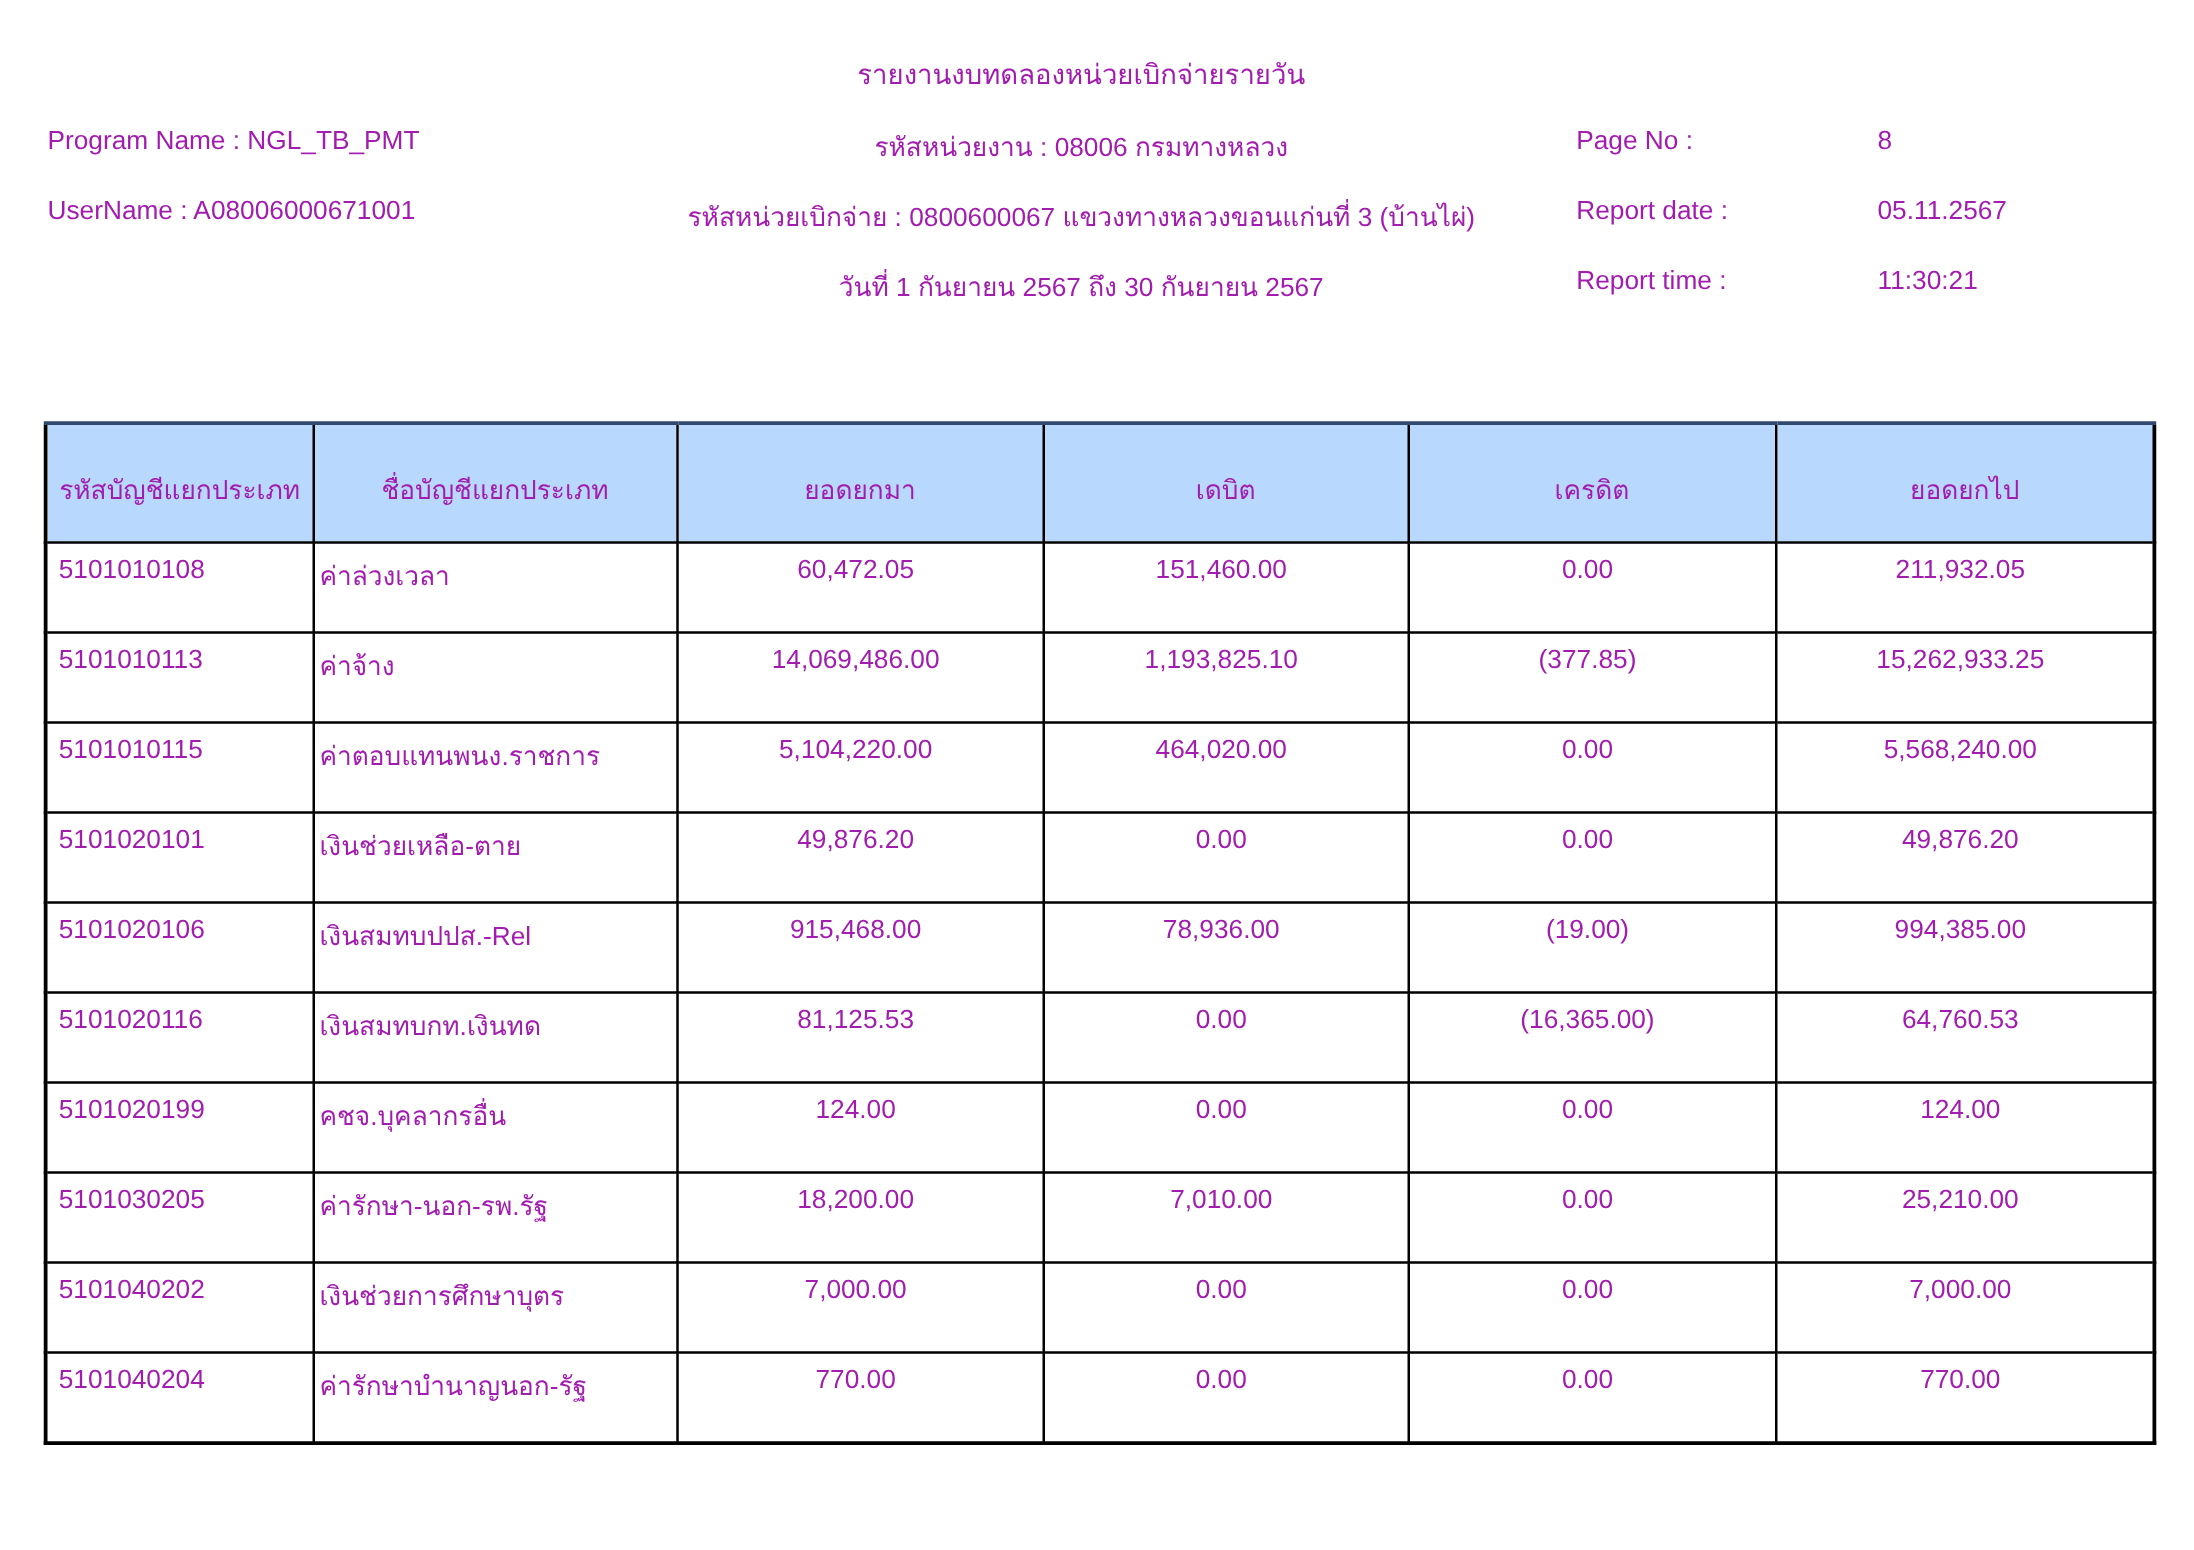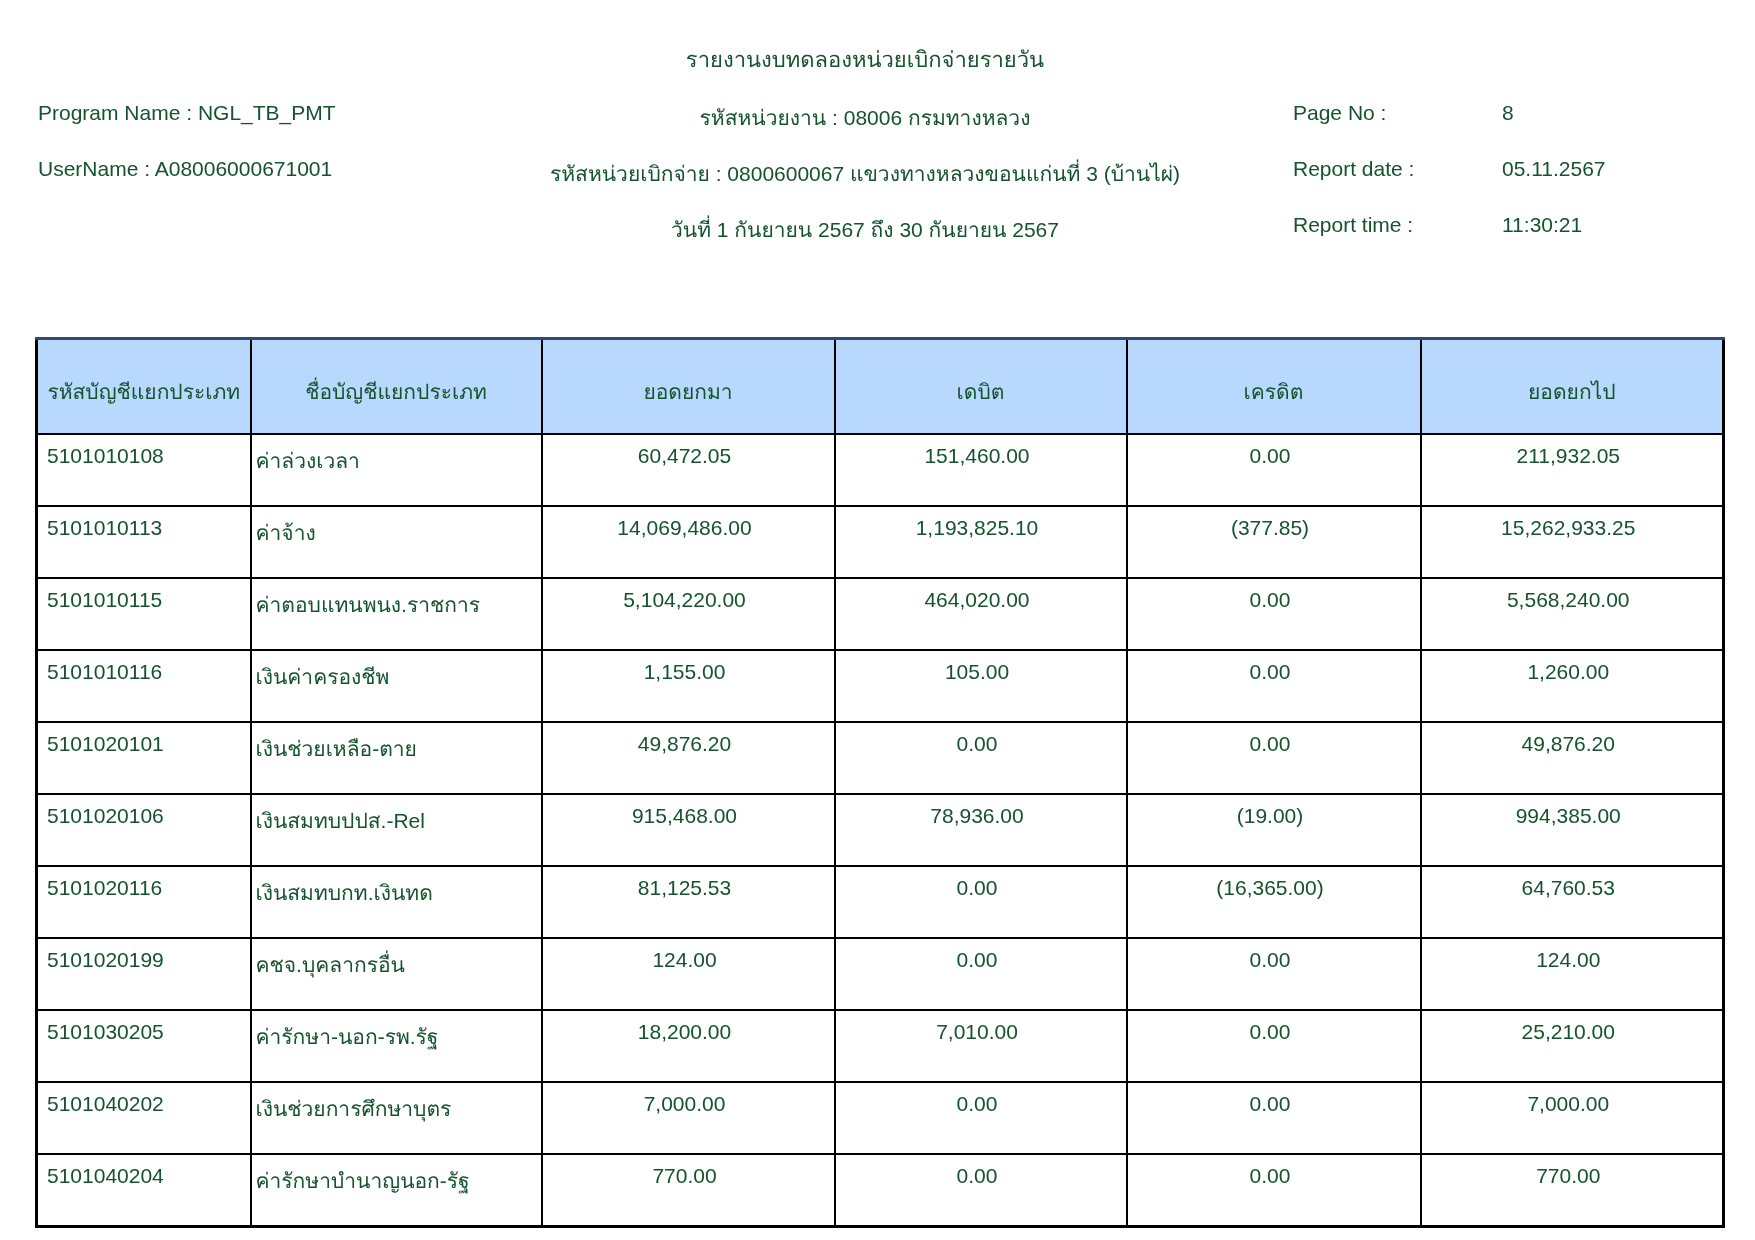--- a/index.html
+++ b/index.html
@@ -2,34 +2,34 @@
 <html><head>
 <meta charset="utf-8">
 <style>
   html,body{margin:0;padding:0;background:#ffffff;}
   .page{
     position:relative;
     width:1755px;
     height:1240px;
     background:#ffffff;
     font-family:"Liberation Sans","DejaVu Sans",sans-serif;
-    color:#14532d;
+    color:#a21caf;
     overflow:hidden;
   }
   .report-title{
     position:absolute;
     top:42px; left:0; width:1730px;
     text-align:center;
     font-size:22px;
   }
   .hdr-line{position:absolute; font-size:21px; white-space:nowrap;}
   .hl-left{left:38px;}
   .hl-center{left:0; width:1730px; text-align:center;}
   .row1{top:101px;} .row2{top:157px;} .row3{top:213px;}
-  .hl-label{position:absolute; left:1293px; font-size:21px; white-space:nowrap;}
+  .hl-label{position:absolute; left:1261px; font-size:21px; white-space:nowrap;}
   .hl-value{position:absolute; left:1502px; font-size:21px; white-space:nowrap;}
 
   table.tb{
     position:absolute;
     left:35px; top:337px;
     border-collapse:collapse;
     table-layout:fixed;
     width:1687px;
     font-size:21px;
   }
@@ -117,28 +117,20 @@
         </tr>
         <tr>
           <td class="c0">5101010115</td>
           <td class="c1">ค่าตอบแทนพนง.ราชการ</td>
           <td class="c2">5,104,220.00</td>
           <td class="c3">464,020.00</td>
           <td class="c4">0.00</td>
           <td class="c5">5,568,240.00</td>
         </tr>
         <tr>
-          <td class="c0">5101010116</td>
-          <td class="c1">เงินค่าครองชีพ</td>
-          <td class="c2">1,155.00</td>
-          <td class="c3">105.00</td>
-          <td class="c4">0.00</td>
-          <td class="c5">1,260.00</td>
-        </tr>
-        <tr>
           <td class="c0">5101020101</td>
           <td class="c1">เงินช่วยเหลือ-ตาย</td>
           <td class="c2">49,876.20</td>
           <td class="c3">0.00</td>
           <td class="c4">0.00</td>
           <td class="c5">49,876.20</td>
         </tr>
         <tr>
           <td class="c0">5101020106</td>
           <td class="c1">เงินสมทบปปส.-Rel</td>

